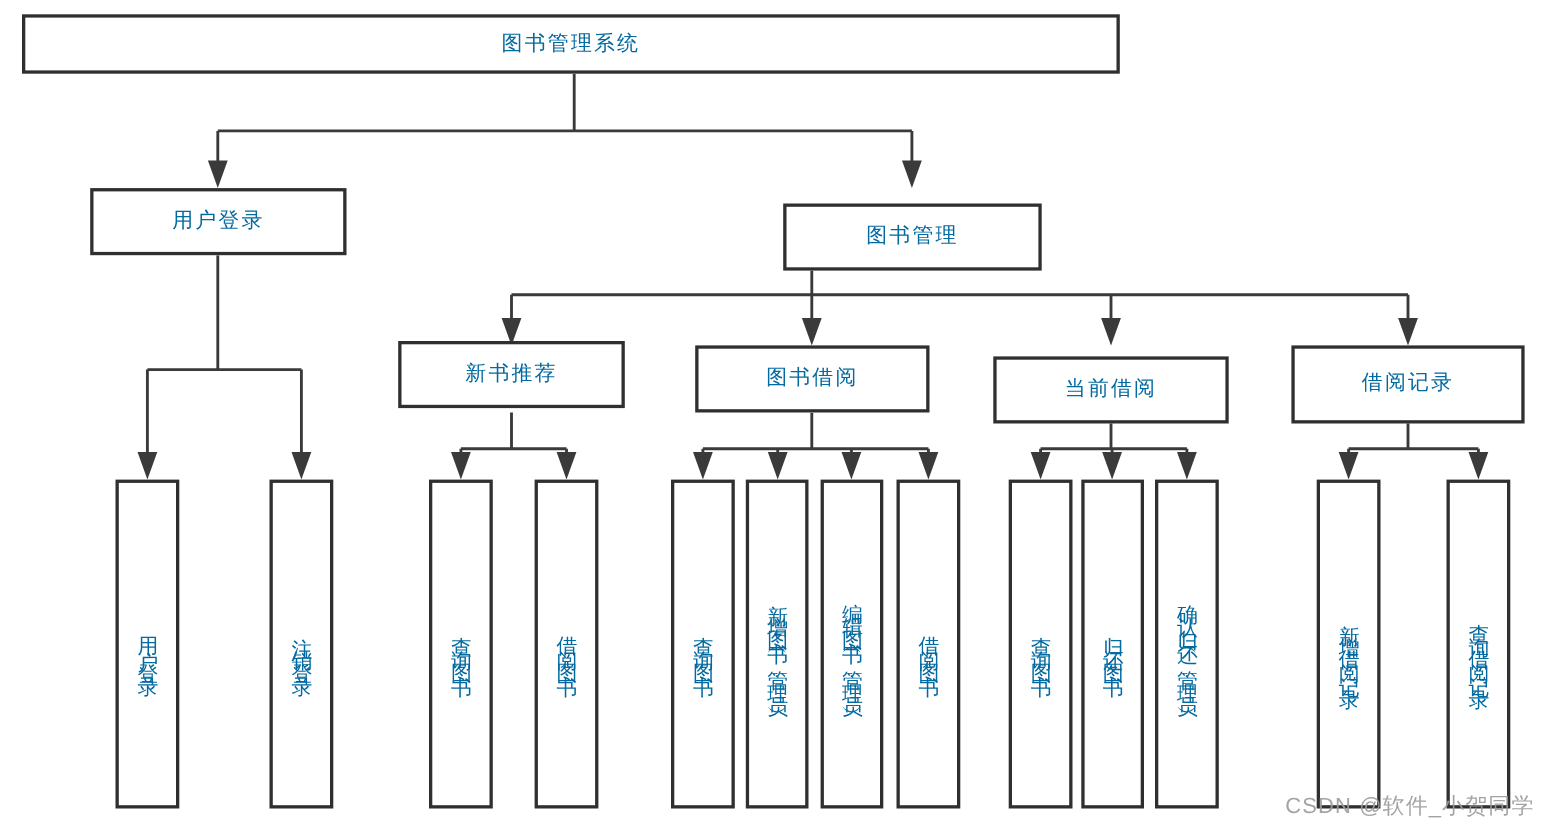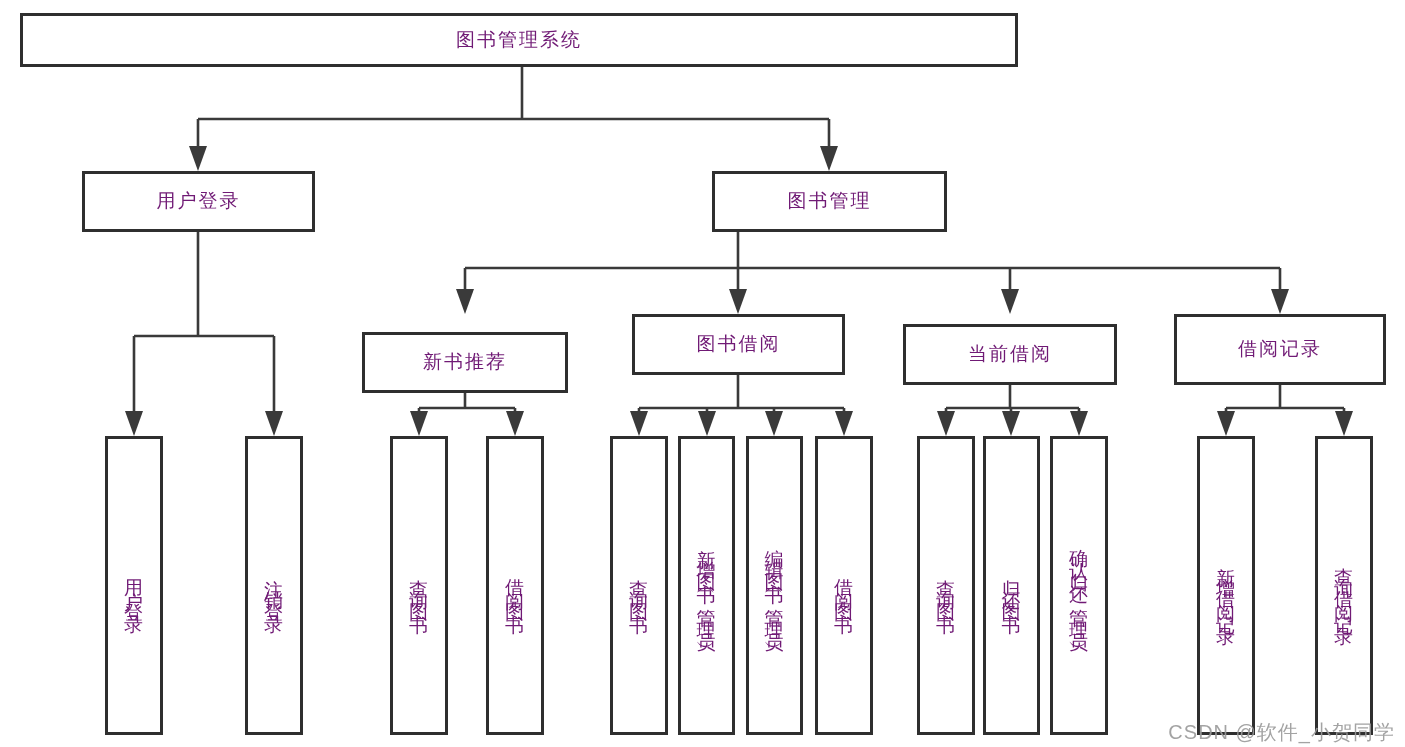--- a/index.html
+++ b/index.html
@@ -21,21 +21,21 @@
     top: 0;
     width: 1405px;
     height: 747px;
     pointer-events: none;
   }
   .node {
     position: absolute;
     box-sizing: border-box;
     border: 3px solid #2f2f2f;
     background: #ffffff;
-    color: #701a75;
+    color: #0369a1;
     display: flex;
     align-items: center;
     justify-content: center;
     font-size: 19px;
     letter-spacing: 2px;
     text-align: center;
     line-height: 1.2;
   }
   .node.v {
     writing-mode: vertical-rl;
@@ -98,23 +98,23 @@
       <polygon points="1002,411 1020,411 1011,436"></polygon>
       <polygon points="1070,411 1088,411 1079,436"></polygon>
       <polygon points="1217,411 1235,411 1226,436"></polygon>
       <polygon points="1335,411 1353,411 1344,436"></polygon>
     </g>
   </svg>
 
   <div class="node" style="left:20px; top:13px; width:998px; height:54px;">图书管理系统</div>
 
   <div class="node" style="left:82px; top:171px; width:233px; height:61px;">用户登录</div>
-  <div class="node" style="left:712px; top:171px; width:235px; height:61px;">图书管理</div>
+  <div class="node" style="left:712px; top:185px; width:235px; height:61px;">图书管理</div>
 
-  <div class="node" style="left:362px; top:332px; width:206px; height:61px;">新书推荐</div>
+  <div class="node" style="left:362px; top:310px; width:206px; height:61px;">新书推荐</div>
   <div class="node" style="left:632px; top:314px; width:213px; height:61px;">图书借阅</div>
   <div class="node" style="left:903px; top:324px; width:214px; height:61px;">当前借阅</div>
   <div class="node" style="left:1174px; top:314px; width:212px; height:71px;">借阅记录</div>
 
   <div class="node v" style="left:105px; top:436px; width:58px; height:299px;">用户登录</div>
   <div class="node v" style="left:245px; top:436px; width:58px; height:299px;">注销登录</div>
 
   <div class="node v" style="left:390px; top:436px; width:58px; height:299px;">查询图书</div>
   <div class="node v" style="left:486px; top:436px; width:58px; height:299px;">借阅图书</div>
 

